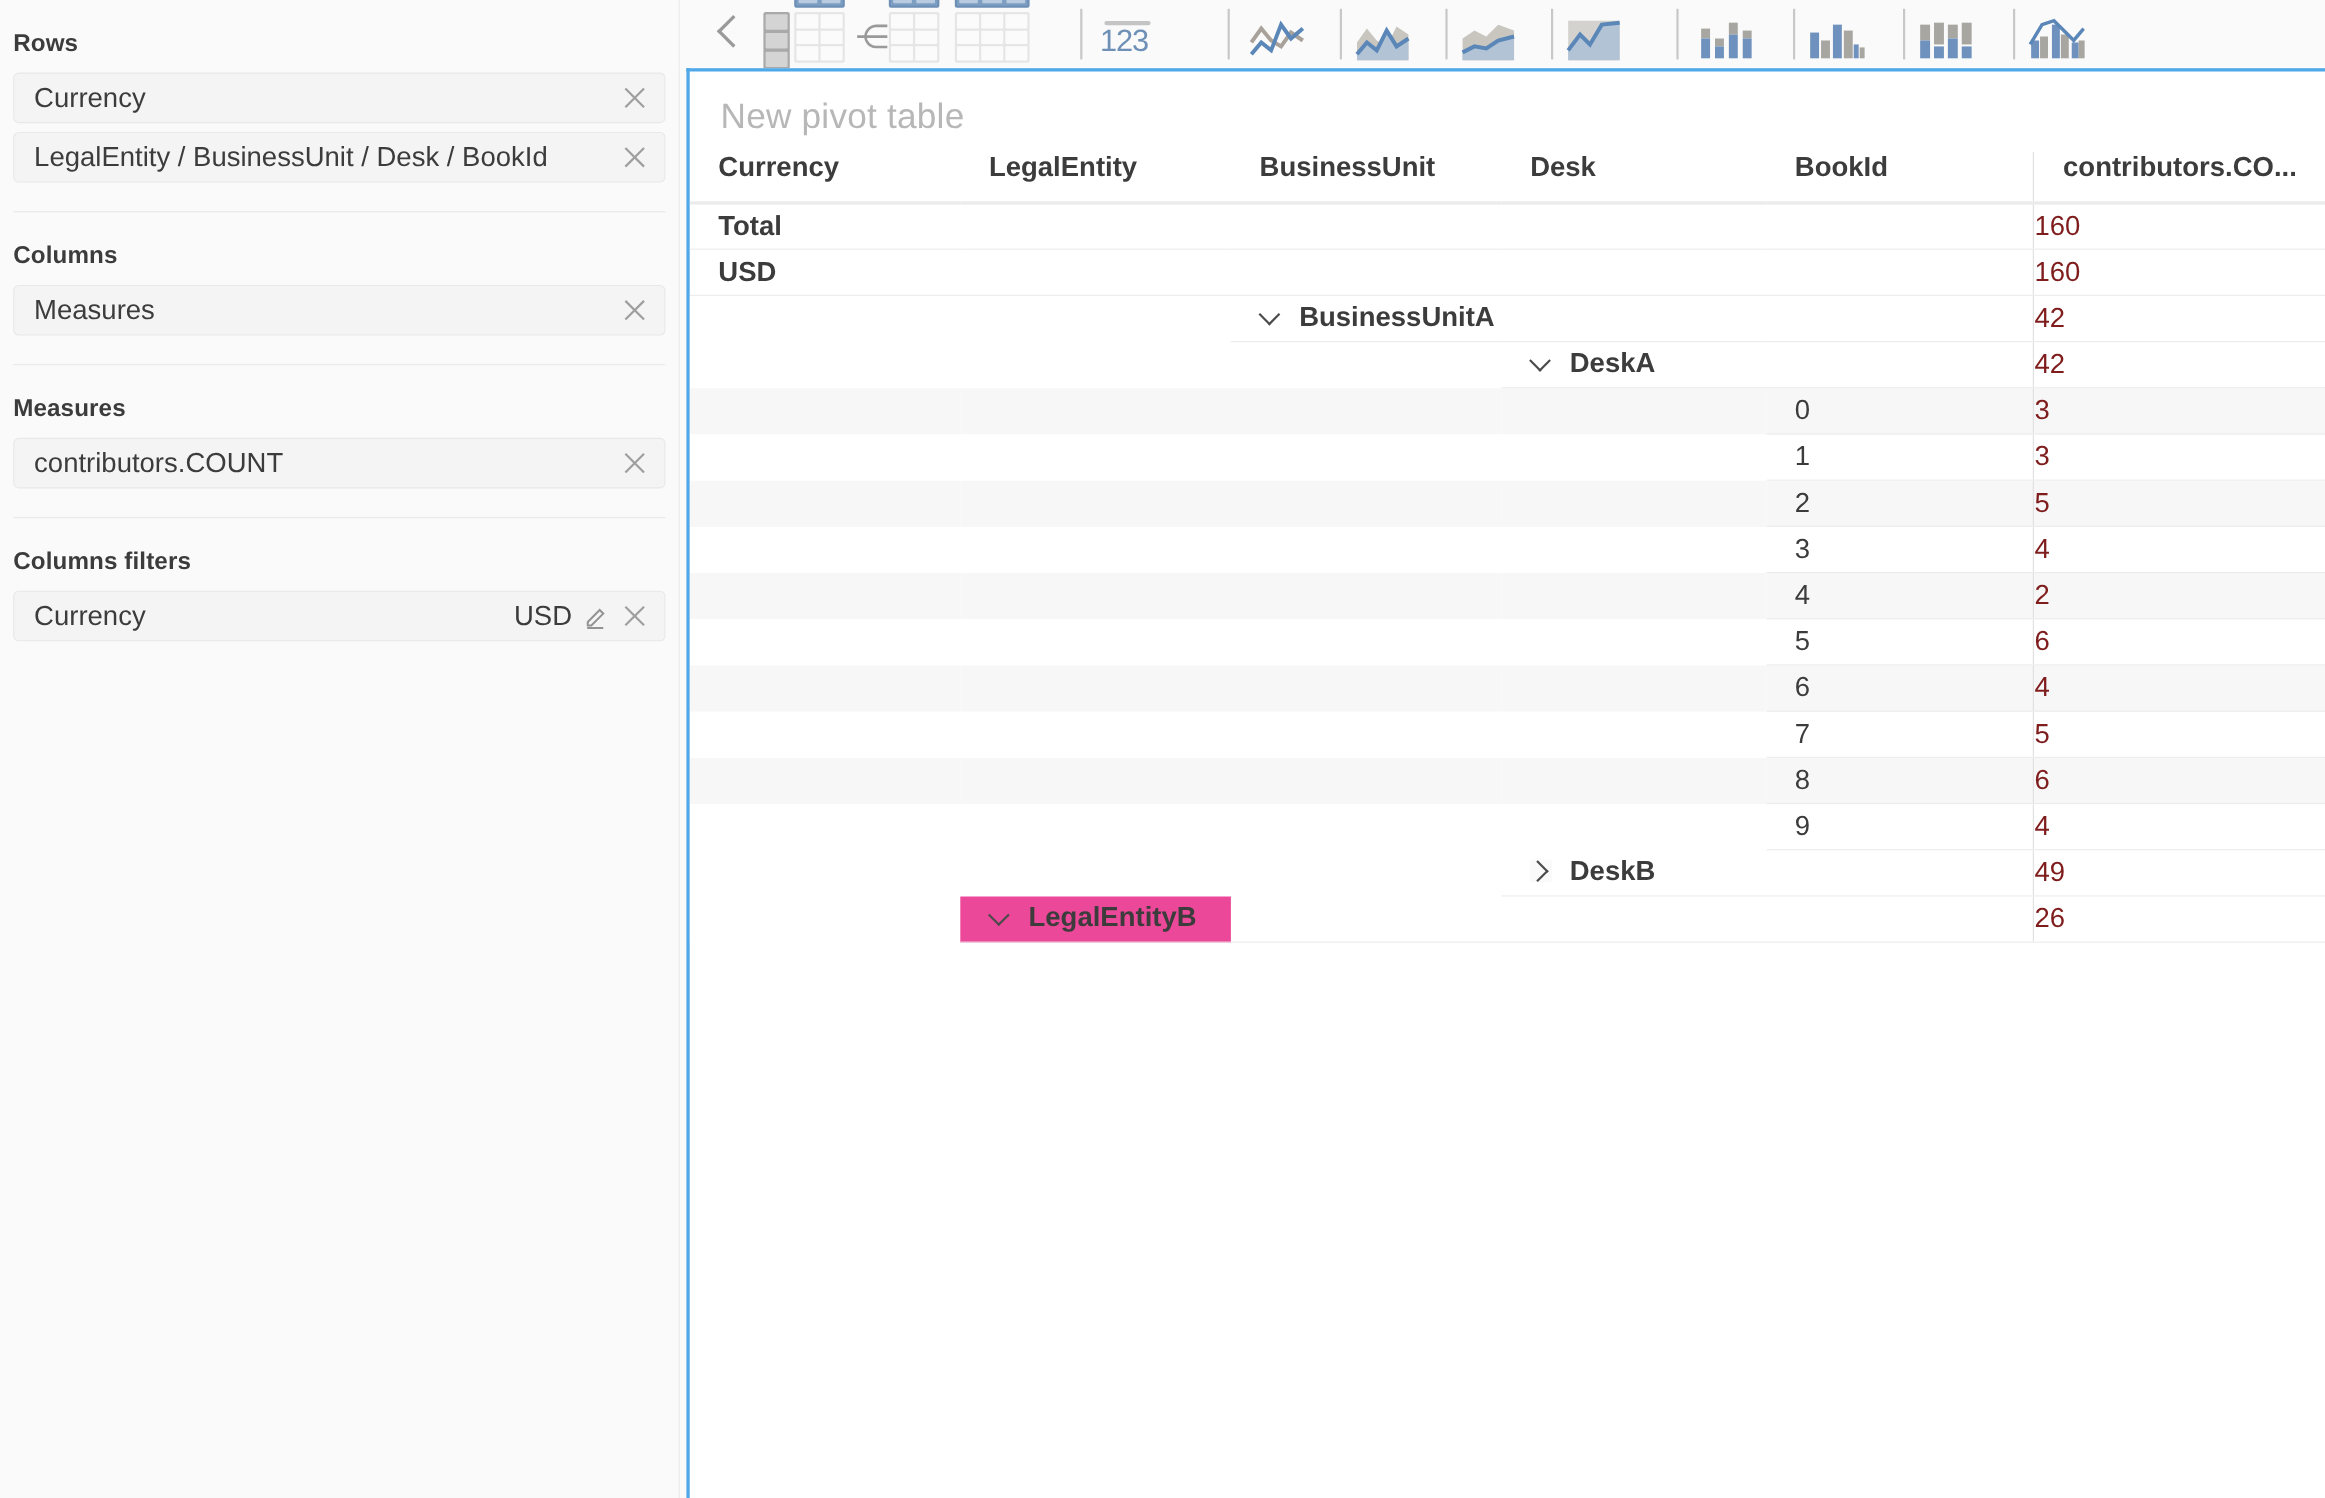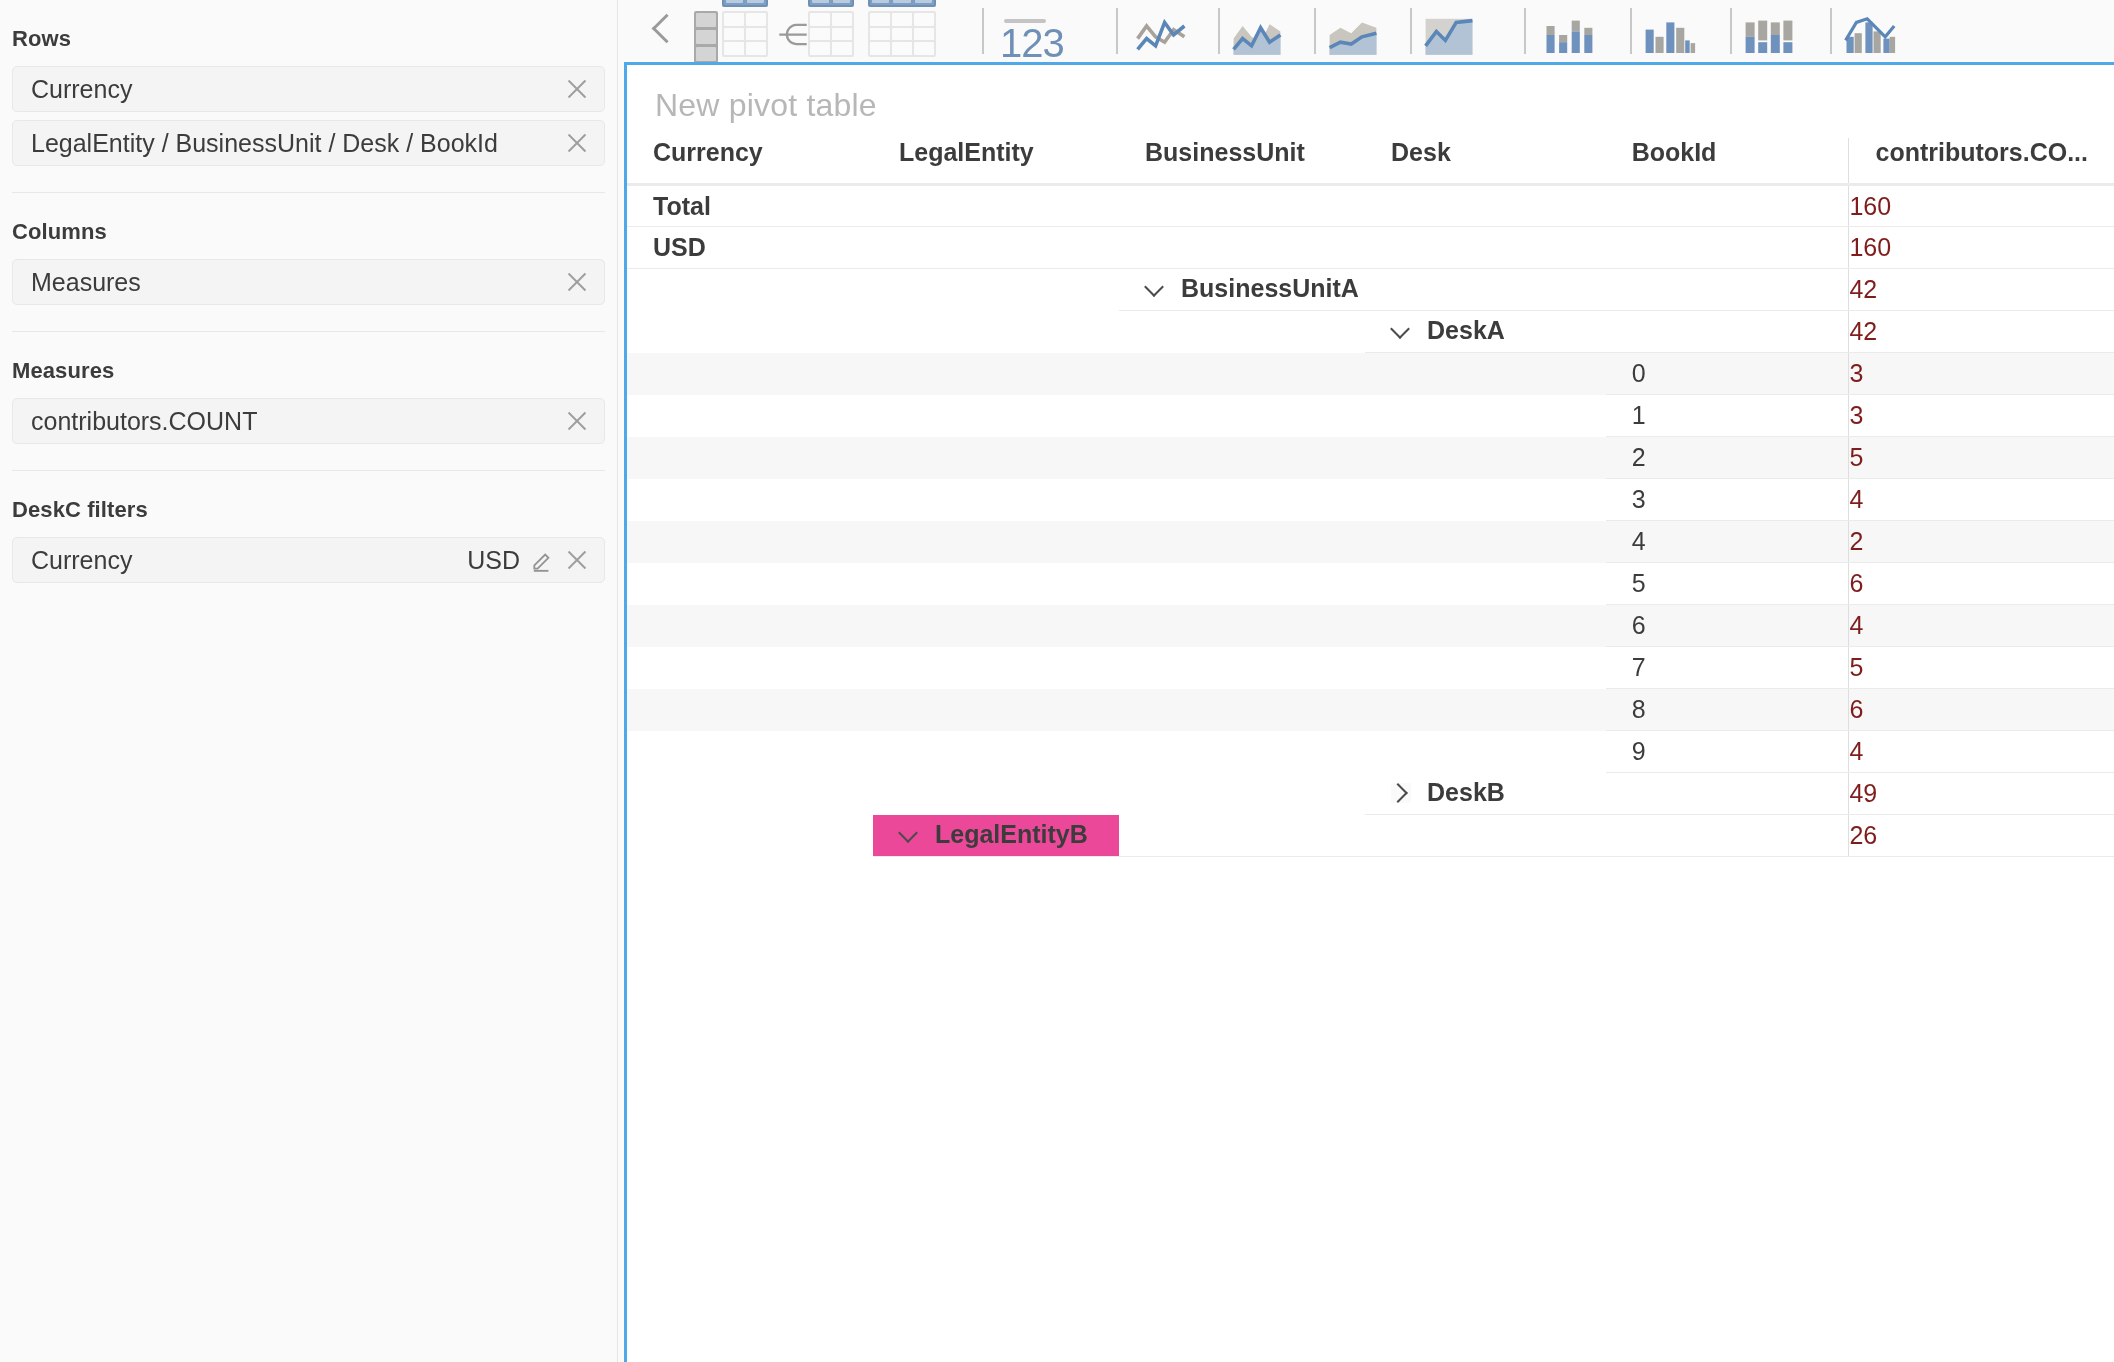--- a/index.html
+++ b/index.html
@@ -86,21 +86,21 @@
 
   .ico-side { position:absolute; left:2px; top:6px; width:24px; height:52px;
      background:#a9a9a9; border-radius:2px; padding:2px; display:flex; flex-direction:column; gap:3px; }
   .ico-side i { flex:1; background:#d4d4d4; border-radius:1px; }
 
   .ico-tree { position:absolute; left:2px; top:12px; width:30px; height:42px;
      font-size:30px; color:#9a9a9a; font-family:"Liberation Mono", monospace; line-height:40px; }
 
   .ico-123 { position:absolute; left:0; top:6px; width:70px; height:54px; }
   .ico-123 .bar { position:absolute; left:6px; top:8px; width:42px; height:4px; background:#c4c4c4; border-radius:2px; }
-  .ico-123 .num { position:absolute; left:2px; top:10px; font-size:40px; color:#6f90b6; font-weight:500; letter-spacing:-1px; }
+  .ico-123 .num { position:absolute; left:2px; top:10px; font-size:28px; color:#6f90b6; font-weight:500; letter-spacing:-1px; }
 
   svg.ico { position:absolute; left:2px; top:6px; width:54px; height:48px; }
 
   
   .widget {
     position: absolute;
     left: 6px; top: 62px; right: 0; bottom: -4px;
     background: #ffffff;
     border: 3px solid #4fa8e8;
     border-right: none;
@@ -178,21 +178,21 @@
     <div class="sb-section">
       <div class="sb-title">Measures</div>
       <div class="chip">
         <span class="chip-label">contributors.COUNT</span>
         <span class="x-icon"></span>
       </div>
     </div>
     <div class="divider"></div>
 
     <div class="sb-section">
-      <div class="sb-title">DeskC filters</div>
+      <div class="sb-title">Columns filters</div>
       <div class="chip">
         <span class="chip-label">Currency</span>
         <span class="chip-value">USD</span>
         <span class="pencil-icon">
           <svg viewBox="0 0 24 24" width="26" height="26">
             <path d="M4 17 L14 7 L17 10 L7 20 L4 20 Z" fill="none" stroke="#6b6b6b" stroke-width="1.7"></path>
             <line x1="3.5" y1="22" x2="17" y2="22" stroke="#6b6b6b" stroke-width="1.7"></line>
           </svg>
         </span>
         <span class="x-icon"></span>

